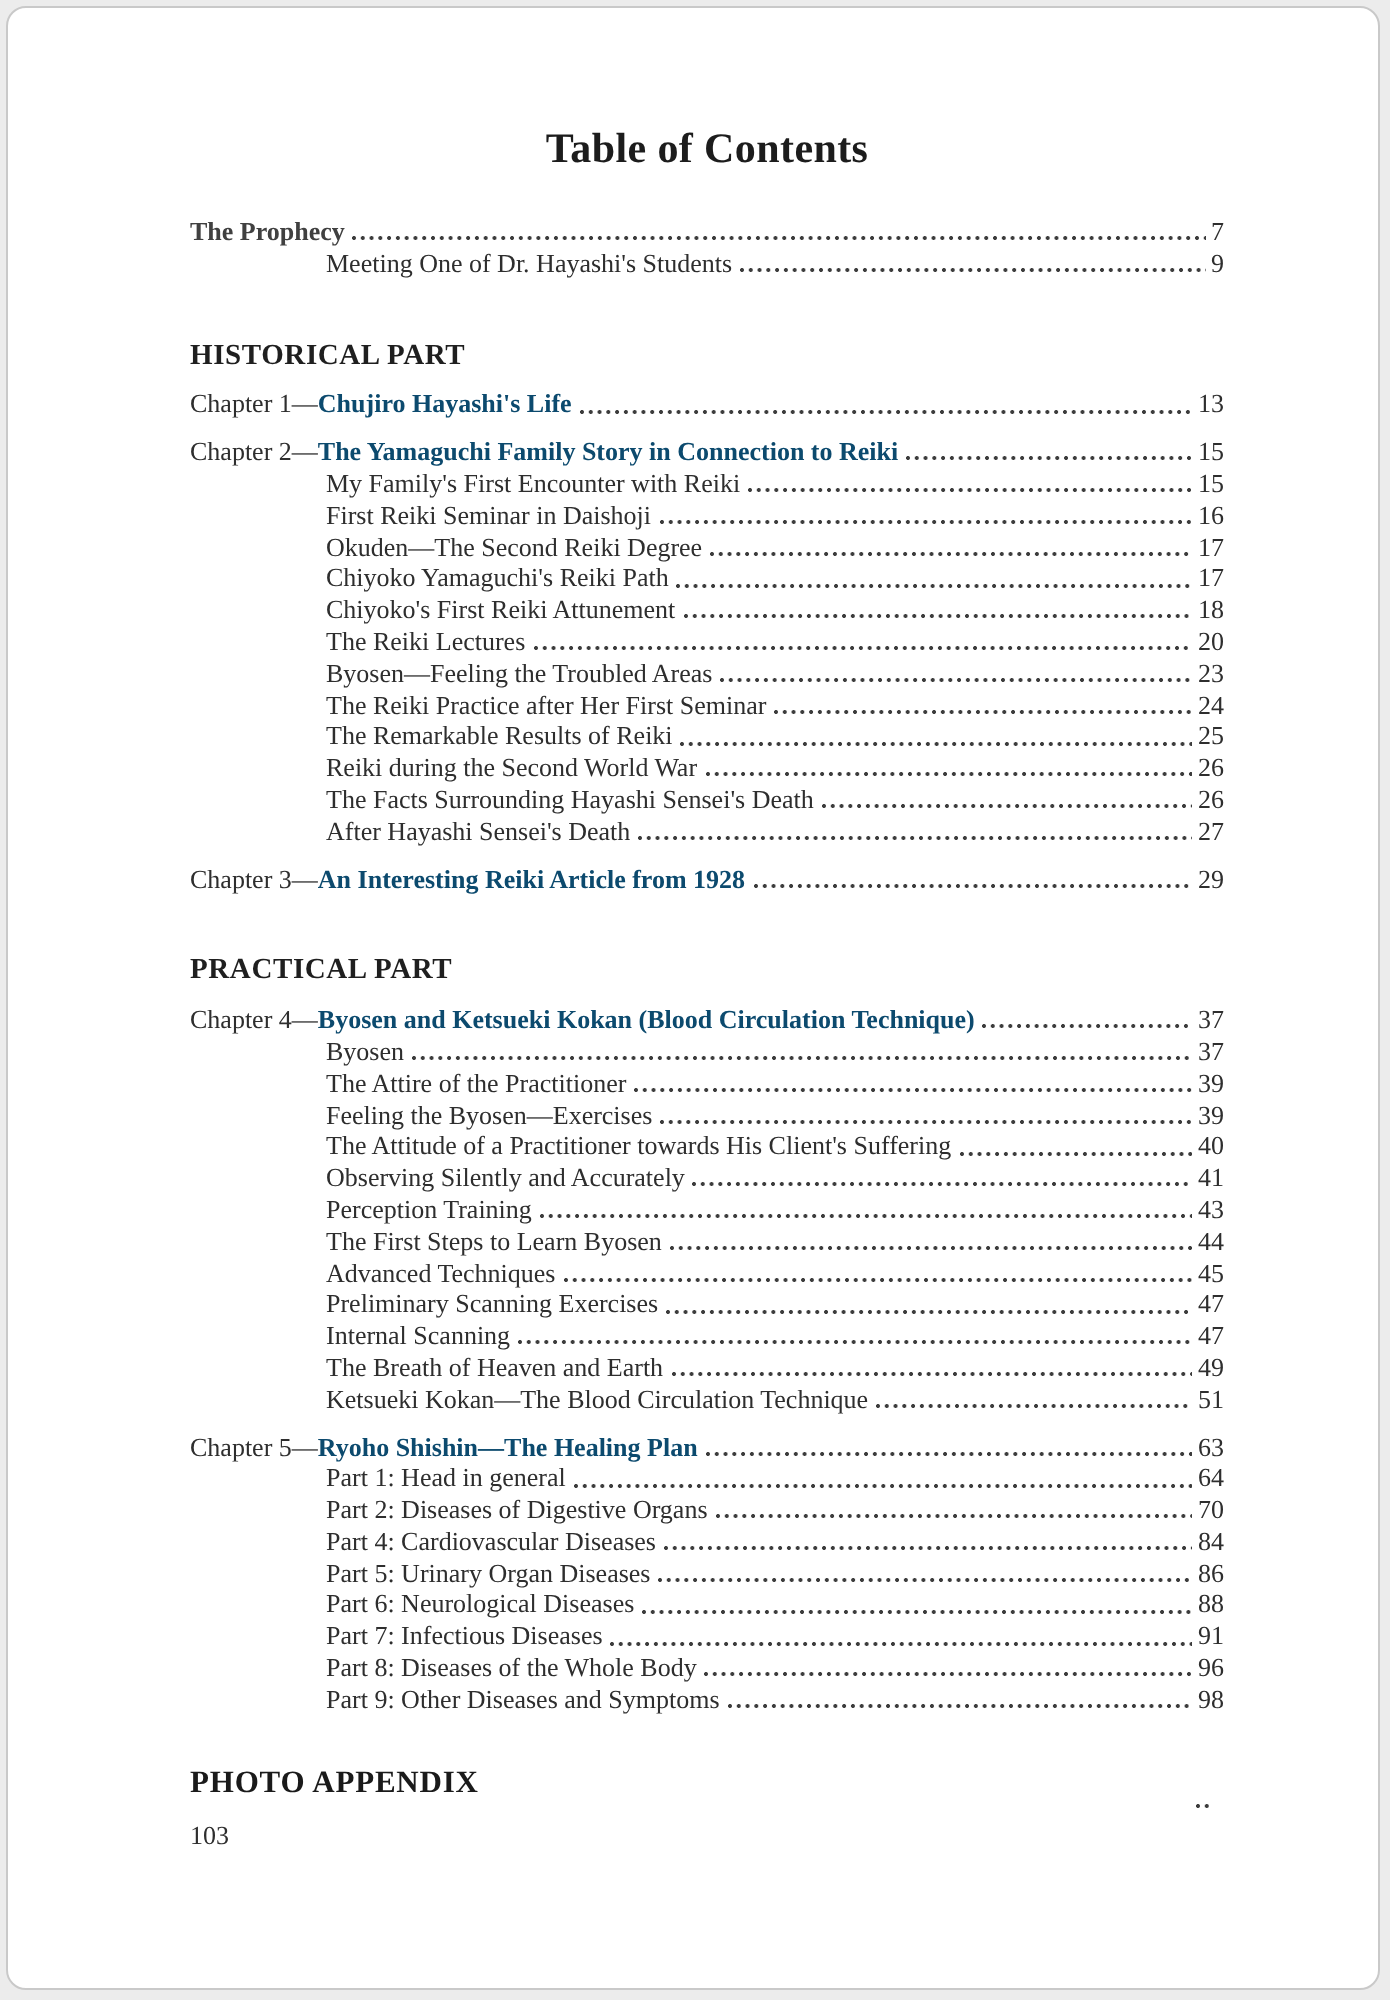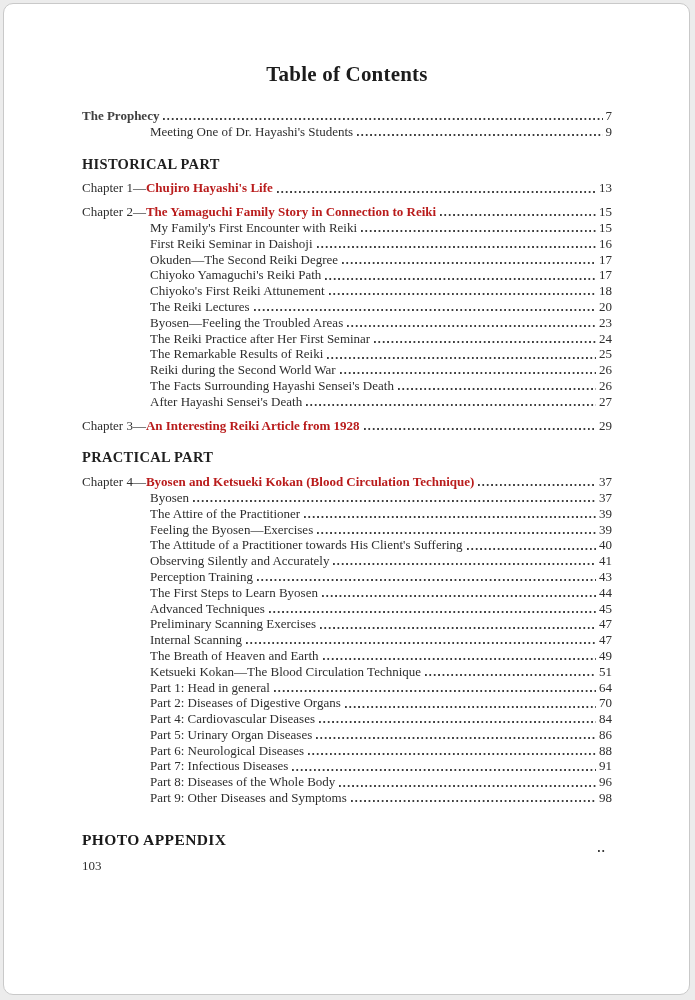--- a/index.html
+++ b/index.html
@@ -15,21 +15,21 @@
     left: 3px; top: 3px;
     width: 687px; height: 992px;
     background: #ffffff;
     border: 1px solid #c9c9c9;
     border-radius: 10px;
     box-sizing: border-box;
     overflow: hidden;
   }
   .content {
     position: absolute;
-    left: 78px;
+    left: 91px;
     right: 77px;
     top: 58px;
   }
   .doc-title {
     margin: 0;
     text-align: center;
     font-size: 21px;
     font-weight: bold;
     color: #1c1c1c;
     letter-spacing: 0.2px;
@@ -41,22 +41,22 @@
     display: flex;
     align-items: baseline;
     font-size: 13px;
     line-height: 15.8px;
     color: #2e2e2e;
   }
   .row .label { white-space: nowrap; }
   .row.indent1 { padding-left: 68px; }
   .row.bold .label { font-weight: bold; color: #404040; }
   .row.chapter { margin-top: 8px; }
-  .row.chapter .chap-title { font-weight: bold; color: #b91c1c; }
-  .row.heading { margin-top: 17px; margin-bottom: 5px; }
+  .row.chapter .chap-title { font-weight: bold; color: #0c4a6e; }
+  .row.heading { margin-top: 31px; margin-bottom: 5px; }
   .row.heading .label {
     font-weight: bold;
     font-size: 14.5px;
     letter-spacing: 0.3px;
     color: #1f1f1f;
   }
   .row.appendix { margin-top: 24px; line-height: 20px; flex-direction: column; }
   .row.appendix .label {
     font-weight: bold;
     font-size: 15.5px;
@@ -233,20 +233,25 @@
         <div class="row entry indent1">
           <span class="label">The Breath of Heaven and Earth</span>
           <span class="dots"></span>
           <span class="page-num">49</span>
         </div>
         <div class="row entry indent1">
           <span class="label">Ketsueki Kokan—The Blood Circulation Technique</span>
           <span class="dots"></span>
           <span class="page-num">51</span>
         </div>
+        <div class="row chapter">
+          <span class="label"><span>Chapter 5—</span><span class="chap-title">Ryoho Shishin—The Healing Plan</span></span>
+          <span class="dots"></span>
+          <span class="page-num">63</span>
+        </div>
         <div class="row entry indent1">
           <span class="label">Part 1: Head in general</span>
           <span class="dots"></span>
           <span class="page-num">64</span>
         </div>
         <div class="row entry indent1">
           <span class="label">Part 2: Diseases of Digestive Organs</span>
           <span class="dots"></span>
           <span class="page-num">70</span>
         </div>

